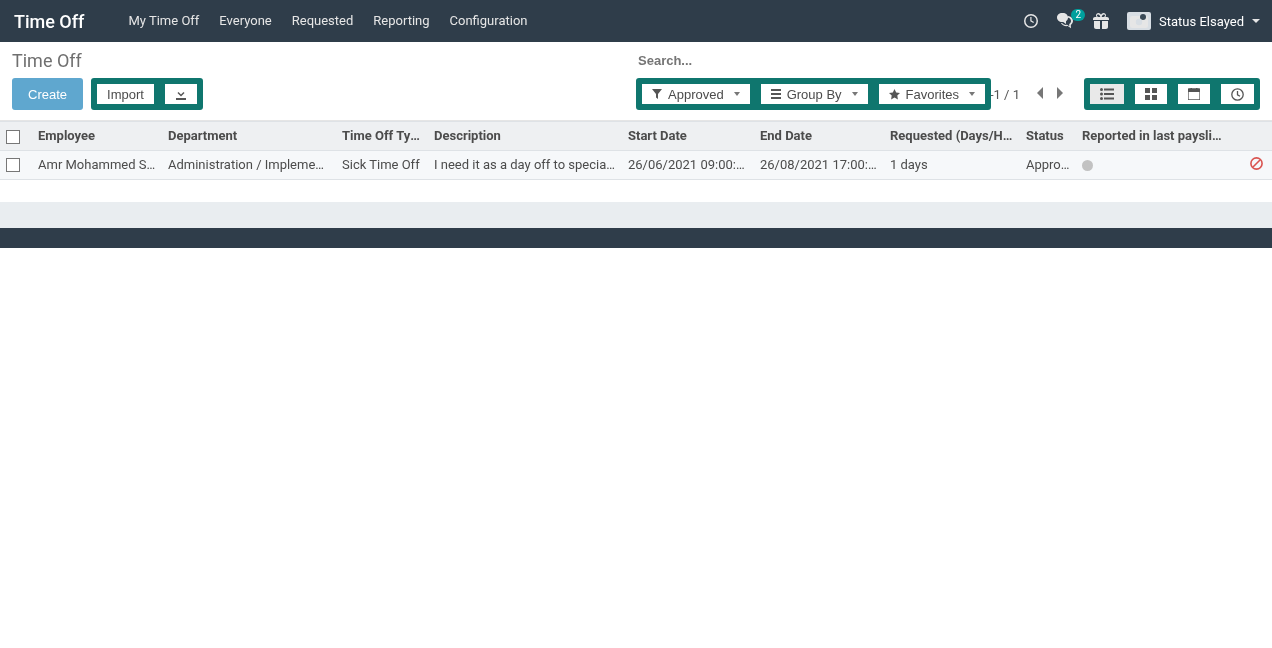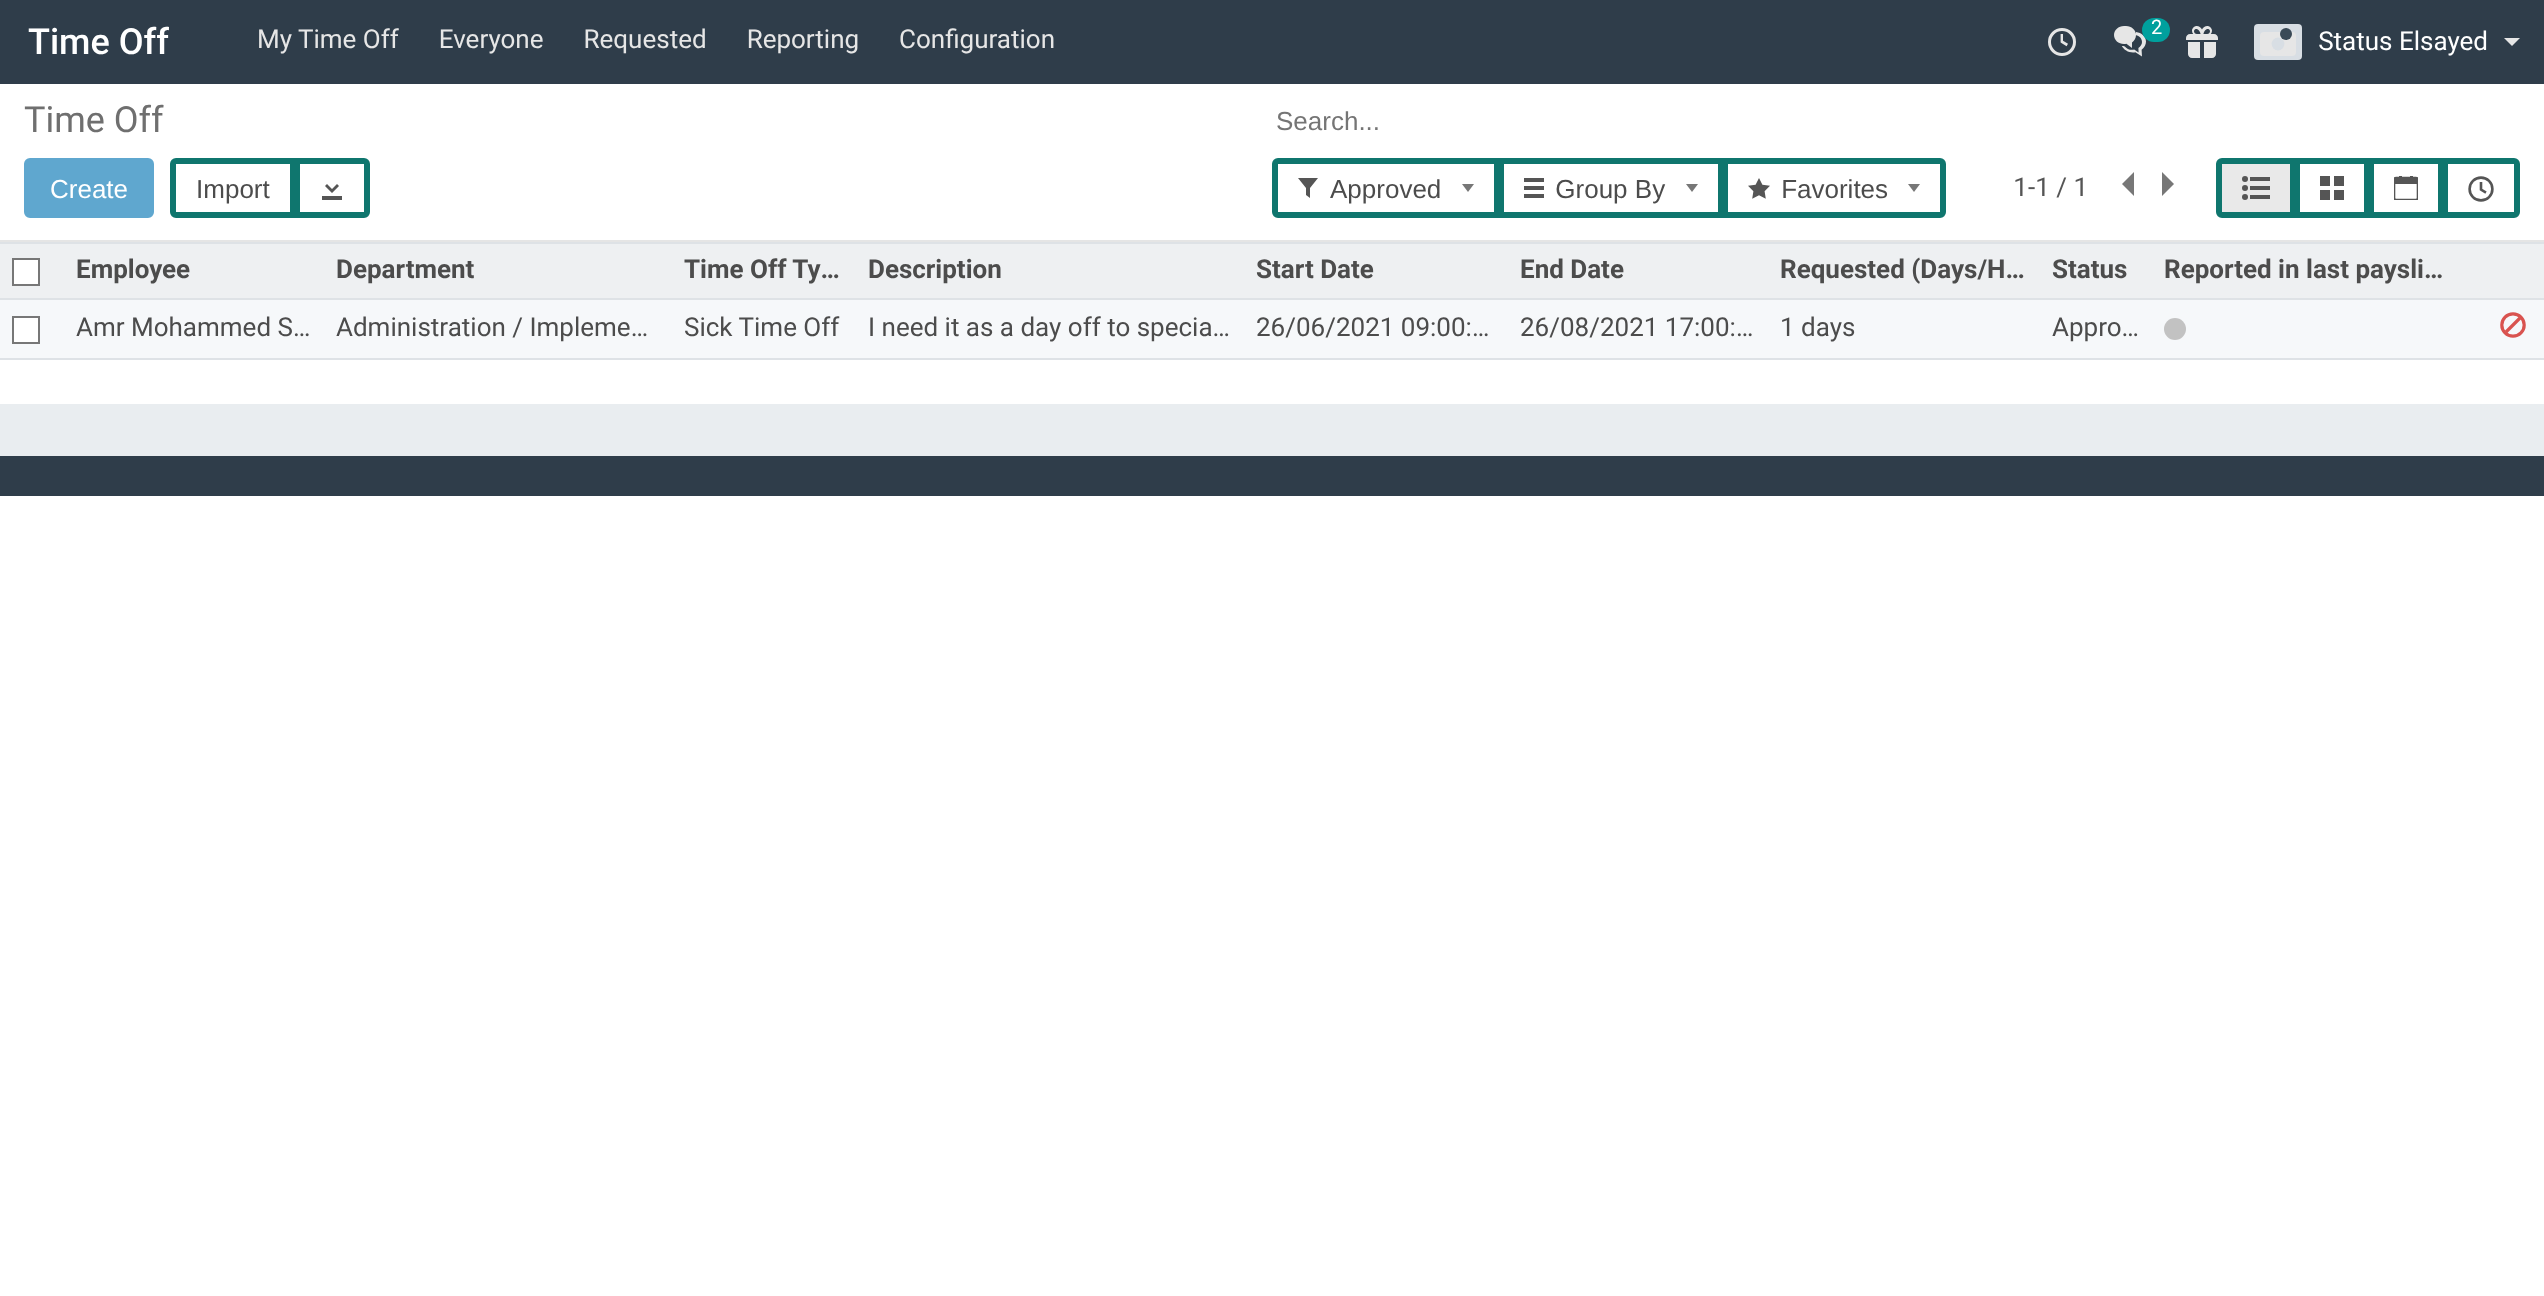--- a/index.html
+++ b/index.html
@@ -108,35 +108,36 @@
     padding-right: 16px;
   }
   .cp-row1 .search input {
     flex: 1;
     border: none;
     outline: none;
     font-size: 13px;
     color: #a16207;
     padding: 6px 2px;
     background: transparent;
+    font-weight: bold;
   }
   .cp-row2 {
     display: flex;
     align-items: center;
     padding: 0 12px 10px 12px;
     height: 42px;
   }
   .cp-left {
     display: flex;
     align-items: center;
     gap: 8px;
   }
   .btn {
     height: 30px;
-    border: 3px solid #0f766e;
+    border: 6px solid #0f766e;
     background: #fff;
     padding: 10px 10px;
     font-size: 13px;
     display: inline-flex;
     align-items: center;
     cursor: pointer;
     border-radius: 3px;
     color: #4c4c4c;
   }
   .btn.primary {

